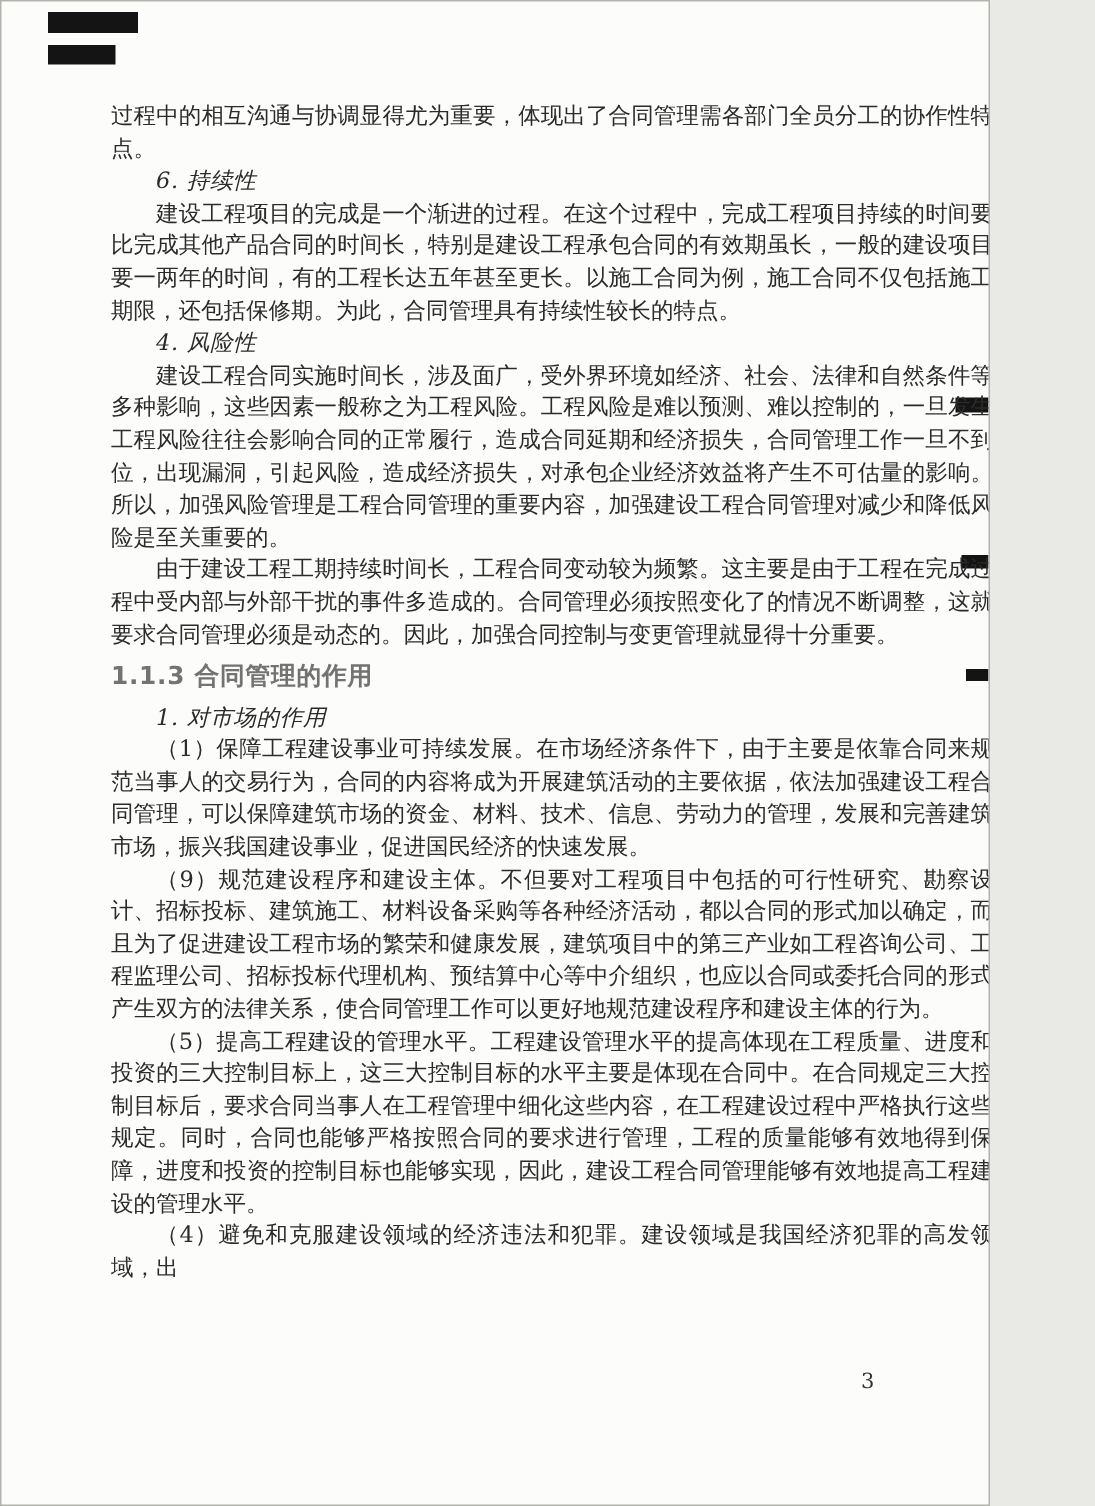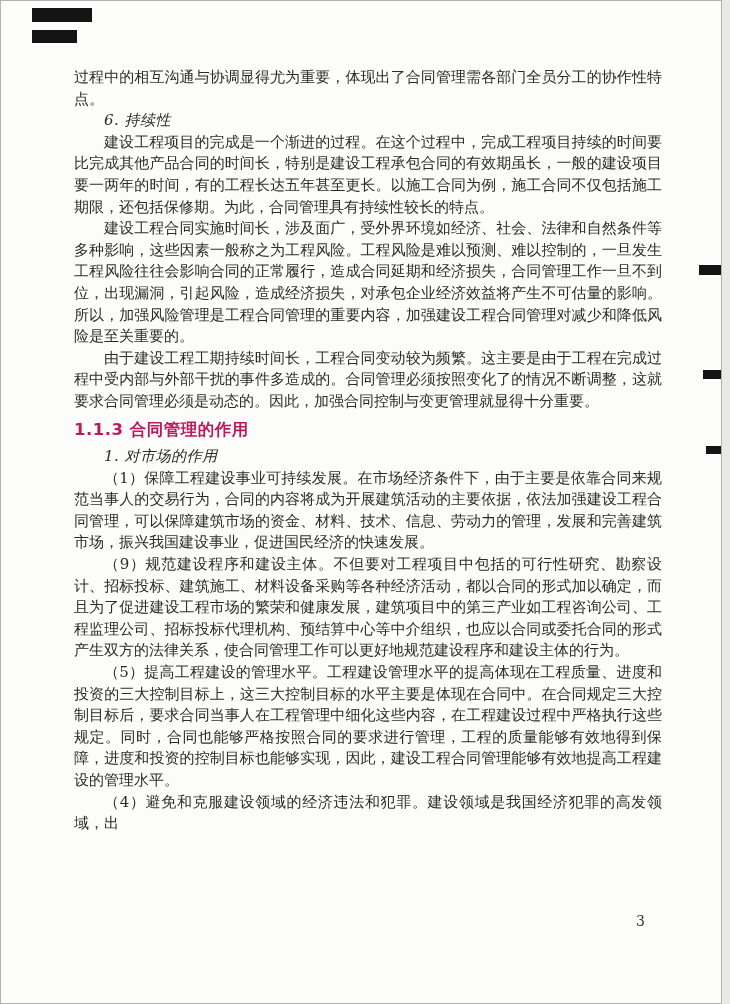--- a/index.html
+++ b/index.html
@@ -1,21 +1,21 @@
 <!DOCTYPE html>
 <html><head>
 <meta charset="utf-8">
 <style>
   * { margin: 0; padding: 0; box-sizing: border-box; }
   html, body { width: 730px; height: 1004px; }
   body { background: #e9e9e6; }
 
   .page {
     position: relative;
-    width: 722px;
+    width: 660px;
     height: 1004px;
     background: #fcfcfa;
     border: 1px solid #b3b3ae;
     overflow: hidden;
     font-family: "DejaVu Serif", "Liberation Serif", serif;
     color: #2b2b2b;
   }
 
   .text-col {
     position: absolute;
@@ -36,21 +36,21 @@
     letter-spacing: 0.5px;
   }
 
   .section-heading {
     font-family: "DejaVu Sans", "Liberation Sans", sans-serif;
     font-weight: bold;
     font-size: 16.5px;
     text-indent: 0;
     margin: 6px 0 6px 0;
     letter-spacing: 0.5px;
-    color: #be185d;
+    color: #737373;
   }
 
   .page-number {
     position: absolute;
     right: 76px;
     top: 912px;
     font-size: 14px;
     color: #333;
   }
 
@@ -72,20 +72,21 @@
   <div class="artifact artifact-tl-1"></div>
   <div class="artifact artifact-tl-2"></div>
   <div class="artifact artifact-r-1"></div>
   <div class="artifact artifact-r-2"></div>
   <div class="artifact artifact-r-3"></div>
 
   <div class="text-col">
     <div class="cont">过程中的相互沟通与协调显得尤为重要，体现出了合同管理需各部门全员分工的协作性特点。</div>
     <div class="num-heading">6. 持续性</div>
     <div class="para">建设工程项目的完成是一个渐进的过程。在这个过程中，完成工程项目持续的时间要比完成其他产品合同的时间长，特别是建设工程承包合同的有效期虽长，一般的建设项目要一两年的时间，有的工程长达五年甚至更长。以施工合同为例，施工合同不仅包括施工期限，还包括保修期。为此，合同管理具有持续性较长的特点。</div>
+    <div class="num-heading">4. 风险性</div>
     <div class="para">建设工程合同实施时间长，涉及面广，受外界环境如经济、社会、法律和自然条件等多种影响，这些因素一般称之为工程风险。工程风险是难以预测、难以控制的，一旦发生工程风险往往会影响合同的正常履行，造成合同延期和经济损失，合同管理工作一旦不到位，出现漏洞，引起风险，造成经济损失，对承包企业经济效益将产生不可估量的影响。所以，加强风险管理是工程合同管理的重要内容，加强建设工程合同管理对减少和降低风险是至关重要的。</div>
     <div class="para">由于建设工程工期持续时间长，工程合同变动较为频繁。这主要是由于工程在完成过程中受内部与外部干扰的事件多造成的。合同管理必须按照变化了的情况不断调整，这就要求合同管理必须是动态的。因此，加强合同控制与变更管理就显得十分重要。</div>
     <div class="section-heading">1.1.3  合同管理的作用</div>
     <div class="num-heading">1. 对市场的作用</div>
     <div class="para">（1）保障工程建设事业可持续发展。在市场经济条件下，由于主要是依靠合同来规范当事人的交易行为，合同的内容将成为开展建筑活动的主要依据，依法加强建设工程合同管理，可以保障建筑市场的资金、材料、技术、信息、劳动力的管理，发展和完善建筑市场，振兴我国建设事业，促进国民经济的快速发展。</div>
     <div class="para">（9）规范建设程序和建设主体。不但要对工程项目中包括的可行性研究、勘察设计、招标投标、建筑施工、材料设备采购等各种经济活动，都以合同的形式加以确定，而且为了促进建设工程市场的繁荣和健康发展，建筑项目中的第三产业如工程咨询公司、工程监理公司、招标投标代理机构、预结算中心等中介组织，也应以合同或委托合同的形式产生双方的法律关系，使合同管理工作可以更好地规范建设程序和建设主体的行为。</div>
     <div class="para">（5）提高工程建设的管理水平。工程建设管理水平的提高体现在工程质量、进度和投资的三大控制目标上，这三大控制目标的水平主要是体现在合同中。在合同规定三大控制目标后，要求合同当事人在工程管理中细化这些内容，在工程建设过程中严格执行这些规定。同时，合同也能够严格按照合同的要求进行管理，工程的质量能够有效地得到保障，进度和投资的控制目标也能够实现，因此，建设工程合同管理能够有效地提高工程建设的管理水平。</div>
     <div class="para">（4）避免和克服建设领域的经济违法和犯罪。建设领域是我国经济犯罪的高发领域，出</div>
   </div>
 

